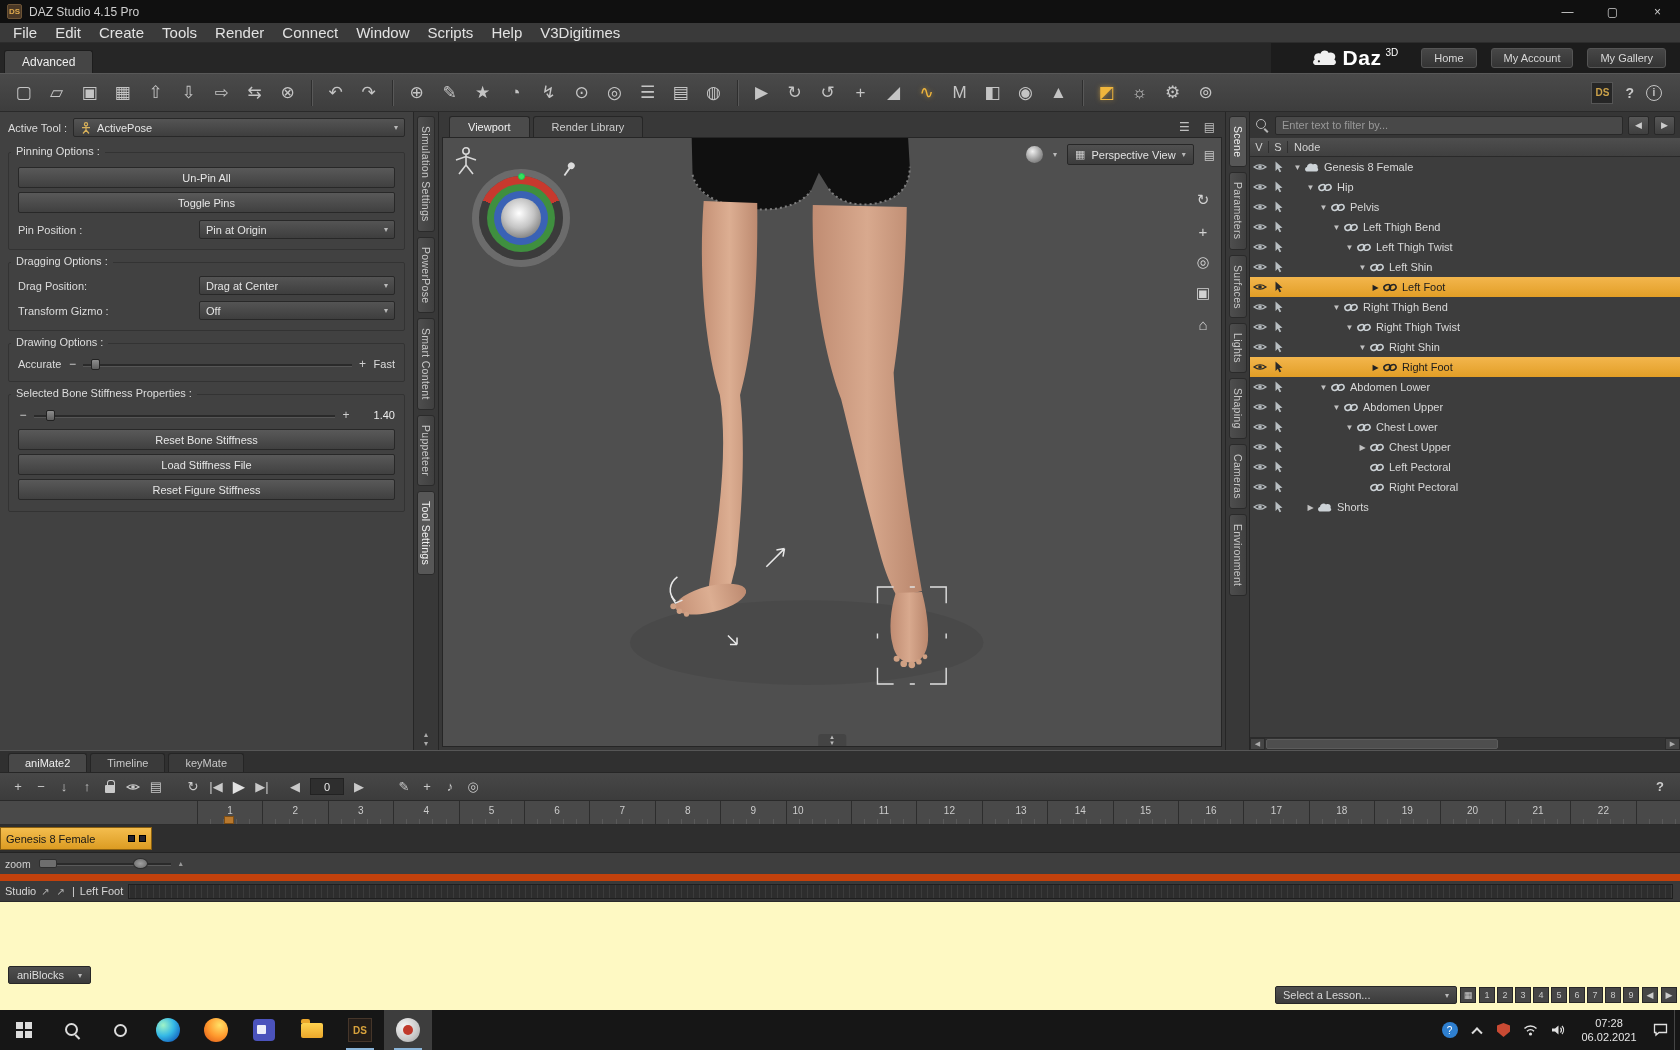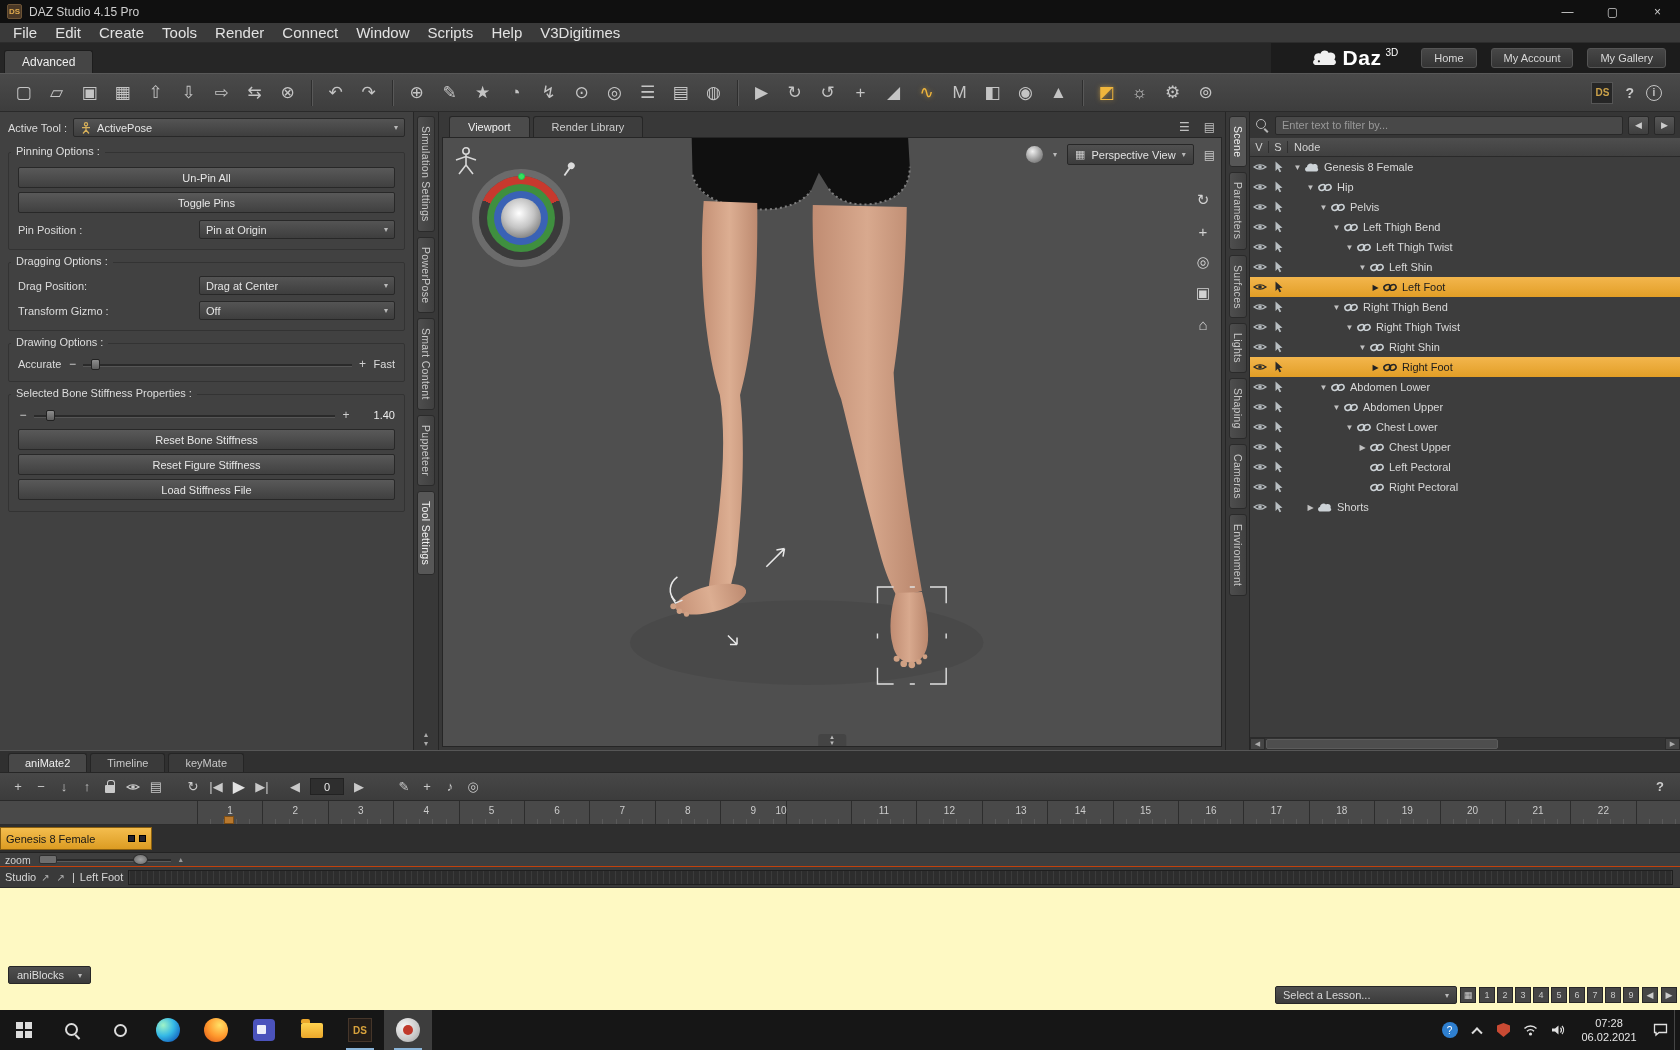--- a/index.html
+++ b/index.html
@@ -174,22 +174,22 @@
                       repeating-linear-gradient(90deg,#5a5a5a 0 1px,transparent 1px 13.08px);
      background-size:100% 100%,100% 5px; background-position:0 0,0 bottom; background-repeat:repeat,repeat-x; }
   .ruler-num { position:absolute; top:4px; transform:translateX(-50%); font-size:10px; color:#cccccc; }
   .playhead { position:absolute; left:224px; bottom:0; width:10px; height:8px; background:#b9792e; border:1px solid #7d4e16; }
   .track-area { height:28px; background:#2e2e2e; border-bottom:1px solid #232323; position:relative; }
   .g8-track { position:absolute; left:0; top:2px; width:152px; height:23px;
               background:linear-gradient(#f4bd4e,#dc9c22); border:1px solid #8a5f10; color:#161616;
               display:flex; align-items:center; padding:0 5px; gap:4px; }
   .g8-sq { width:7px; height:7px; background:#23232d; border:1px solid #000; }
   .g8-sq.first { margin-left:auto; }
-  .zoom-row { height:14px; display:flex; align-items:center; gap:8px; padding:0 5px; background:#3e3e3e;
-              border-bottom:1px solid #c2410c; font-size:10.5px; color:#cfcfcf; }
+  .zoom-row { height:28px; display:flex; align-items:center; gap:8px; padding:0 5px; background:#3e3e3e;
+              border-bottom:7px solid #c2410c; font-size:10.5px; color:#cfcfcf; }
   .zoom-slider { width:132px; height:11px; position:relative; }
   .zoom-slider::before { content:""; position:absolute; left:0; right:0; top:5px; height:2px; background:#2a2a2a; box-shadow:0 1px 0 #5a5a5a; }
   .zs-h1 { position:absolute; left:0; top:1px; width:18px; height:9px; background:#6e6e6e; border:1px solid #2e2e2e; border-radius:2px; }
   .zs-h2 { position:absolute; left:94px; top:0; width:15px; height:11px; border-radius:50%;
            background:radial-gradient(#a0a0a0,#666); border:1px solid #2e2e2e; }
   .zoom-caret { font-size:8px; color:#999; }
   .studio-row { height:21px; display:flex; align-items:center; gap:5px; padding:0 5px; background:#3a3a3a;
                 border-bottom:1px solid #2a2a2a; }
   .studio-arrows { color:#b9b9b9; font-size:10px; letter-spacing:2px; }
   .keys-strip { flex:1; height:15px; background:#2d2d2d; border:1px solid #1f1f1f; margin-right:2px;
@@ -402,22 +402,22 @@
         <div class="group-title">Selected Bone Stiffness Properties :</div>
         <div class="lp-row" style="padding-left:0;padding-right:0">
           <span class="sign">−</span>
           <div class="slider">
               <span class="knob" style="left:4%"></span>
             </div>
           <span class="sign">+</span>
           <span class="value">1.40</span>
         </div>
         <button class="btn">Reset Bone Stiffness</button>
+        <button class="btn">Load Stiffness File</button>
         <button class="btn">Reset Figure Stiffness</button>
-        <button class="btn">Load Stiffness File</button>
       </div>
     </div>
 
     <div class="dock-strip l">
       <div style="display:flex;flex-direction:column;gap:5px;align-items:center">
 
       <div class="v-tab">Simulation Settings</div>
           <div class="v-tab">PowerPose</div>
           <div class="v-tab">Smart Content</div>
           <div class="v-tab">Puppeteer</div>
@@ -1062,21 +1062,21 @@
       <div class="playhead"></div>
     <span class="ruler-num" style="left: 230px;">1</span>
         <span class="ruler-num" style="left: 295.4px;">2</span>
         <span class="ruler-num" style="left: 360.8px;">3</span>
         <span class="ruler-num" style="left: 426.2px;">4</span>
         <span class="ruler-num" style="left: 491.6px;">5</span>
         <span class="ruler-num" style="left: 557px;">6</span>
         <span class="ruler-num" style="left: 622.4px;">7</span>
         <span class="ruler-num" style="left: 687.8px;">8</span>
         <span class="ruler-num" style="left: 753.2px;">9</span>
-        <span class="ruler-num" style="left: 781px;">10</span>
+        <span class="ruler-num" style="left: 798px;">10</span>
         <span class="ruler-num" style="left: 884px;">11</span>
         <span class="ruler-num" style="left: 949.4px;">12</span>
         <span class="ruler-num" style="left: 1021px;">13</span>
         <span class="ruler-num" style="left: 1080.2px;">14</span>
         <span class="ruler-num" style="left: 1145.6px;">15</span>
         <span class="ruler-num" style="left: 1211px;">16</span>
         <span class="ruler-num" style="left: 1276.4px;">17</span>
         <span class="ruler-num" style="left: 1341.8px;">18</span>
         <span class="ruler-num" style="left: 1407.2px;">19</span>
         <span class="ruler-num" style="left: 1472.6px;">20</span>

